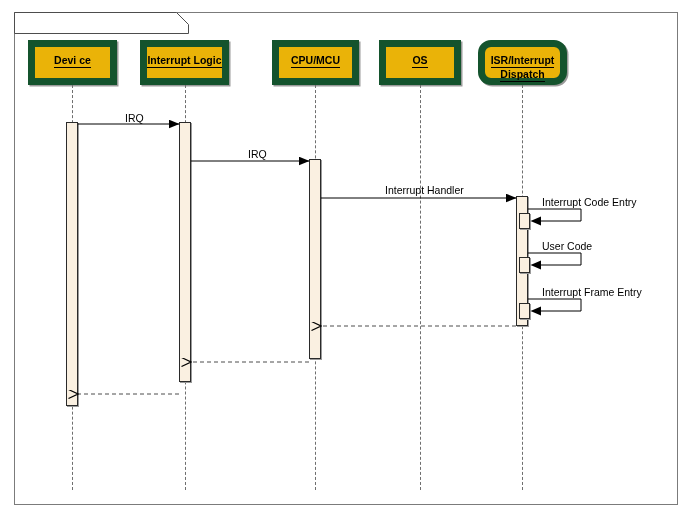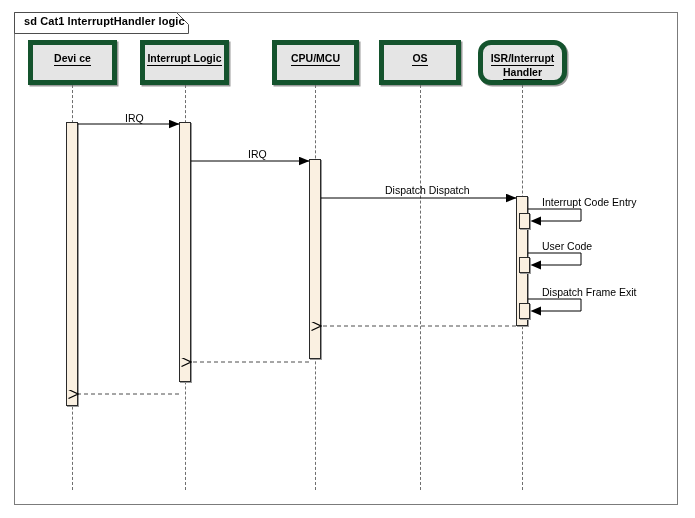--- a/index.html
+++ b/index.html
@@ -58,22 +58,22 @@
     top: 3px;
     font-weight: bold;
     font-size: 11px;
     white-space: nowrap;
     letter-spacing: 0.1px;
   }
 
   
   .lifeline-box {
     position: absolute;
-    background: #e5e5e5;
-    border: 5px solid #14532d;
+    background: #eab308;
+    border: 7px solid #14532d;
     box-sizing: border-box;
     box-shadow: 1.5px 1.5px 0 #9a9a9a;
   }
   .lifeline-title {
     position: absolute;
     left: 0;
     right: 0;
     top: 7px;
     text-align: center;
     font-weight: bold;
@@ -127,21 +127,20 @@
 <div id="canvas">
 
   <div class="frame-shadow"></div>
 
   <div class="frame"></div>
 
   <div class="frame-tab">
     <svg width="175" height="22" viewBox="0 0 175 22">
       <path d="M0.5,0.5 L162.5,0.5 L174.5,12.5 L174.5,21.5 L0.5,21.5 Z" fill="#ffffff" stroke="#4d4d4d" stroke-width="1"></path>
     </svg>
-    <div class="frame-tab-label">sd Cat1 InterruptHandler logic</div>
   </div>
 
   <div class="lifeline-box" style="left:28px; top:40px; width:89px; height:45px;">
     <div class="lifeline-title">
       <span>Devi ce</span>
     </div>
   </div>
 
   <div class="lifeline-box" style="left:272px; top:40px; width:87px; height:45px;">
     <div class="lifeline-title">
@@ -157,21 +156,21 @@
 
   <div class="lifeline-box" style="left:379px; top:40px; width:82px; height:45px;padding-left:25px;">
     <div class="lifeline-title">
       <span>OS</span>
     </div>
   </div>
 
   <div class="lifeline-box" style="left:478px; top:40px; width:89px; height:45px;border-radius:13px;">
     <div class="lifeline-title">
       <span>ISR/Interrupt</span><br>
-      <span>Handler</span>
+      <span>Dispatch</span>
     </div>
   </div>
 
   <div class="lifeline-line" style="left:72px; top:85px; height:405px;"></div>
   <div class="lifeline-line" style="left:185px; top:85px; height:405px;"></div>
   <div class="lifeline-line" style="left:315px; top:85px; height:405px;"></div>
   <div class="lifeline-line" style="left:420px; top:85px; height:405px;"></div>
   <div class="lifeline-line" style="left:522px; top:85px; height:405px;"></div>
 
   <div class="activation" style="left:66px; top:122px; width:12px; height:284px;"></div>
@@ -183,27 +182,27 @@
   <div class="activation" style="left:516px; top:196px; width:12px; height:130px;"></div>
 
   <div class="activation nested" style="left:519px; top:213px; width:11px; height:16px;"></div>
   <div class="activation nested" style="left:519px; top:257px; width:11px; height:16px;"></div>
   <div class="activation nested" style="left:519px; top:303px; width:11px; height:16px;"></div>
 
   <div class="msg-label" style="left:117px; top:112px;">IRQ</div>
 
   <div class="msg-label" style="left:240px; top:148px;">IRQ</div>
 
-  <div class="msg-label" style="left:377px; top:184px;">Dispatch Dispatch</div>
+  <div class="msg-label" style="left:377px; top:184px;">Interrupt Handler</div>
 
   <div class="msg-label" style="left:534px; top:196px;">Interrupt Code Entry</div>
 
   <div class="msg-label" style="left:534px; top:240px;">User Code</div>
 
-  <div class="msg-label" style="left:534px; top:286px;">Dispatch Frame Exit</div>
+  <div class="msg-label" style="left:534px; top:286px;">Interrupt Frame Entry</div>
 
   <svg class="overlay">
     <defs>
       <marker id="solidArrow" markerWidth="11" markerHeight="9" refX="10.5" refY="4.5" orient="auto" markerUnits="userSpaceOnUse">
         <path d="M0,0 L11,4.5 L0,9 z" fill="#000000"></path>
       </marker>
       <marker id="openArrowLeft" markerWidth="11" markerHeight="9" refX="0.5" refY="4.5" orient="auto" markerUnits="userSpaceOnUse">
         <path d="M10,0 L0.5,4.5 L10,9" fill="none" stroke="#000000" stroke-width="1.2"></path>
       </marker>
     </defs>

